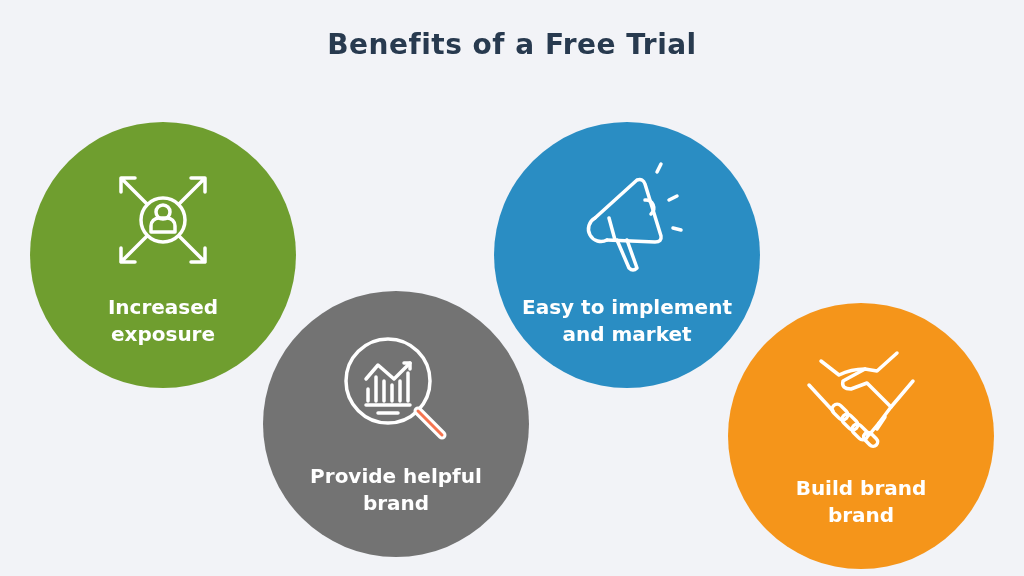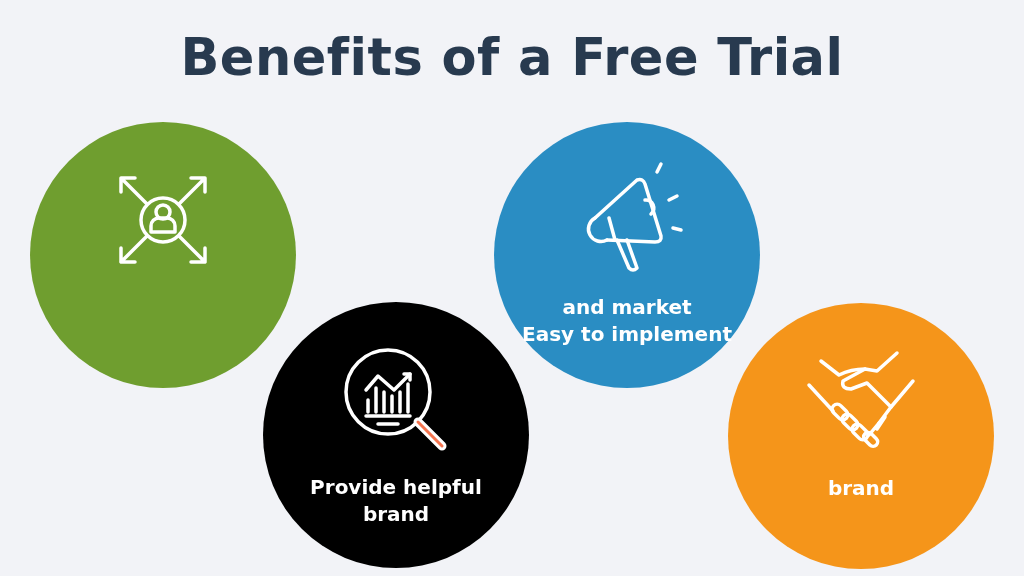--- a/index.html
+++ b/index.html
@@ -1,40 +1,44 @@
 <!DOCTYPE html>
 <html><head>
 <meta charset="utf-8">
 <style>
   html, body { margin:0; padding:0; }
   body { width:1024px; height:576px; background:#f2f3f7; position:relative; overflow:hidden; font-family:"DejaVu Sans", sans-serif; }
-  .title { position:absolute; left:0; top:28px; width:1024px; text-align:center; font-size:51px; font-weight:bold; color:#283a4f; letter-spacing:0.5px; }
+  .title { position:absolute; left:0; top:28px; width:1024px; text-align:center; font-size:28px; font-weight:bold; color:#283a4f; letter-spacing:0.5px; }
   .circle { position:absolute; width:266px; height:266px; border-radius:50%; }
   .circle svg { position:absolute; left:63px; top:28px; width:140px; height:140px; }
   .label { position:absolute; left:10px; width:246px; top:172px; text-align:center; color:#ffffff; font-weight:bold; font-size:20px; line-height:27px; }
   .label span { display:block; }
 </style>
 </head>
 <body>
 
 <div class="title">Benefits of a Free Trial</div>
 
 <div class="circle" style="left:30px; top:122px; background:#6f9e2f;">
   <svg viewBox="0 0 140 140" fill="none" stroke="#fff" stroke-width="3.5" stroke-linecap="round" stroke-linejoin="round">
     <circle cx="70" cy="70" r="22"></circle>
     <circle cx="70" cy="62" r="7"></circle>
     <path d="M58 82 v-6 a8 8 0 0 1 8 -8 h8 a8 8 0 0 1 8 8 v6 z"></path>
     <path d="M54 54 L28 28 M28 28 v14 M28 28 h14"></path>
     <path d="M86 54 L112 28 M112 28 v14 M112 28 h-14"></path>
     <path d="M54 86 L28 112 M28 112 v-14 M28 112 h14"></path>
     <path d="M86 86 L112 112 M112 112 v-14 M112 112 h-14"></path>
   </svg>
+  <div class="label">
+    <span>Increased</span>
+    <span>exposure</span>
+  </div>
 </div>
 
-<div class="circle" style="left:263px; top:302px; background:#000000;">
+<div class="circle" style="left:263px; top:291px; background:#737373;">
   <svg viewBox="0 0 140 140" fill="none" stroke="#fff" stroke-width="3.5" stroke-linecap="round" stroke-linejoin="round">
     <circle cx="62" cy="62" r="42"></circle>
     <path d="M92 92 L116 116" stroke-width="9"></path>
     <path d="M92 92 L116 116" stroke="#f5744f" stroke-width="3"></path>
     <path d="M40 60 L52 46 L68 60 L84 44"></path>
     <path d="M78 44 h6 v6"></path>
     <path d="M42 70 v12 M50 58 v24 M58 62 v20 M66 66 v16 M74 62 v20 M82 54 v28"></path>
     <path d="M40 86 h44 M52 94 h20"></path>
   </svg>
   <div class="label">
@@ -46,33 +50,34 @@
 <div class="circle" style="left:494px; top:122px; background:#2a8dc3;">
   <svg viewBox="0 0 140 140" fill="none" stroke="#fff" stroke-width="3.5" stroke-linecap="round" stroke-linejoin="round">
     <path d="M38 68 L80 30 Q86 28 88 34 L104 86 Q105 92 98 92 L50 90"></path>
     <path d="M38 68 a12 12 0 0 0 12 22"></path>
     <path d="M52 68 L58 90"></path>
     <path d="M60 90 L72 118 Q76 122 80 118 L70 90"></path>
     <path d="M88 50 a8 8 0 0 1 6 14"></path>
     <path d="M100 22 L104 14 M112 50 L120 46 M116 78 L124 80"></path>
   </svg>
   <div class="label">
+    <span>Easy to implement</span>
     <span>and market</span>
-    <span>Easy to implement</span>
   </div>
 </div>
 
 <div class="circle" style="left:728px; top:303px; background:#f5951a;">
   <svg viewBox="0 0 140 140" fill="none" stroke="#fff" stroke-width="3.5" stroke-linecap="round" stroke-linejoin="round">
     <path d="M30 30 L48 44 Q60 38 74 38 L86 40 L106 22"></path>
     <path d="M18 54 L42 80"></path>
     <path d="M122 50 L100 76"></path>
     <path d="M74 38 L52 50 Q50 58 60 58 L76 52 L100 76 L88 92"></path>
     <rect x="40" y="76" width="18" height="10" rx="5" transform="rotate(45 49 81)"></rect>
     <rect x="50" y="86" width="18" height="10" rx="5" transform="rotate(45 59 91)"></rect>
     <rect x="60" y="96" width="18" height="10" rx="5" transform="rotate(45 69 101)"></rect>
     <rect x="72" y="104" width="16" height="9" rx="4.5" transform="rotate(45 80 108)"></rect>
     <path d="M88 92 L78 104 M94 86 L86 98"></path>
   </svg>
   <div class="label">
+    <span>Build brand</span>
     <span>brand</span>
   </div>
 </div>
 
 </body></html>

